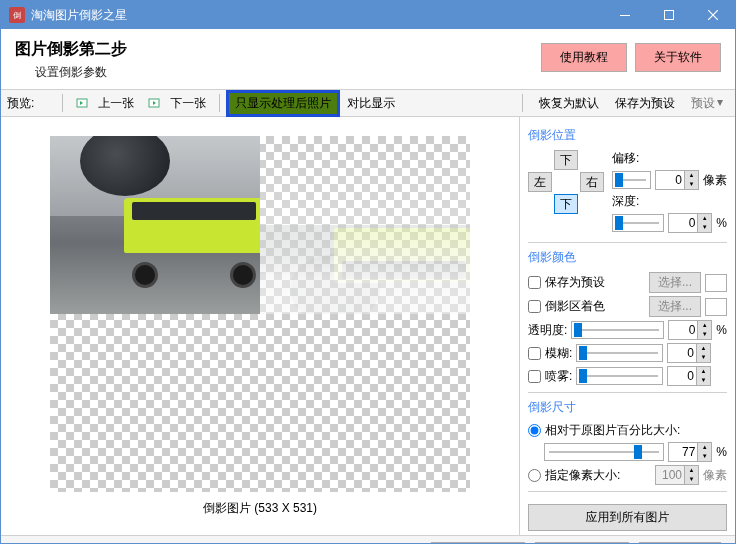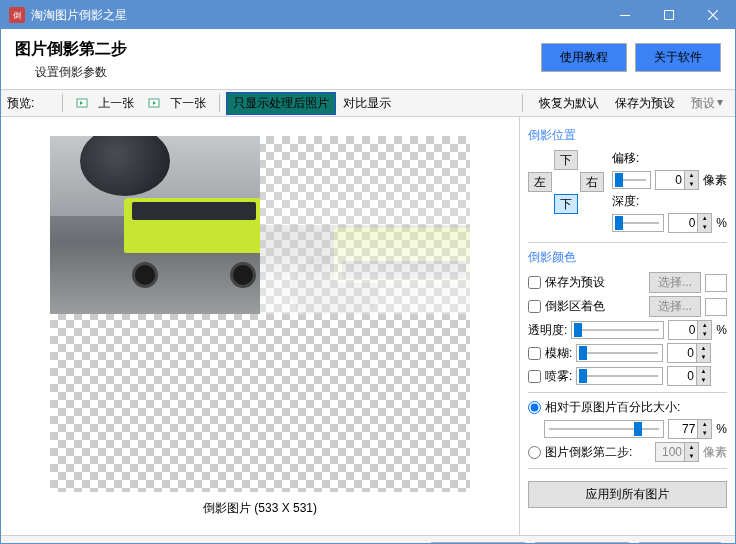--- a/index.html
+++ b/index.html
@@ -7,26 +7,26 @@
 .titlebar{background:#5a8fd0;height:28px;display:flex;align-items:center;padding:0 0 0 8px;color:#fff}
 .titlebar-icon{width:16px;height:16px;background:#c94545;border-radius:2px;margin-right:6px;display:flex;align-items:center;justify-content:center;font-size:8px;color:#fff}
 .titlebar-title{flex:1;font-size:12px}
 .win-btns{display:flex;height:100%}
 .win-btn{width:44px;height:100%;display:flex;align-items:center;justify-content:center;color:#fff;cursor:pointer}
 .header{padding:10px 14px 8px;display:flex;align-items:flex-start}
 .header-left{flex:1}
 .header-title{font-size:16px;font-weight:bold;color:#000}
 .header-sub{font-size:12px;margin-left:20px;margin-top:4px;color:#222}
 .header-btns{display:flex;gap:8px;margin-top:4px}
-.btn{background:#3b82f6;border:1px solid #adadad;padding:5px 18px;cursor:pointer;font-size:12px}
+.btn{background:#fca5a5;border:1px solid #adadad;padding:5px 18px;cursor:pointer;font-size:12px}
 .toolbar{border-top:1px solid #d0d0d0;border-bottom:1px solid #d0d0d0;height:28px;display:flex;align-items:center;padding:0 6px;background:#f5f5f5}
 .toolbar-label{margin-right:22px}
 .toolbar-sep{width:1px;height:18px;background:#c0c0c0;margin:0 6px}
 .tb-btn{display:flex;align-items:center;gap:8px;padding:2px 6px;cursor:pointer;border:1px solid transparent}
-.tb-btn.active{background:#0f766e;border:1px solid #1d4ed8}
+.tb-btn.active{background:#4d7c0f;border:3px solid #1d4ed8}
 .tb-right{margin-left:auto;display:flex;align-items:center;gap:4px}
 .link-btn{color:#000;padding:2px 6px;cursor:pointer}
 .preset-btn{display:flex;align-items:flex-start;gap:2px;padding:2px 6px;cursor:pointer;color:#777}
 .main{display:flex;height:418px}
 .preview{flex:1;padding:8px;display:flex;flex-direction:column;align-items:center;justify-content:center}
 .checker{width:420px;height:356px;background-image:linear-gradient(45deg,#ccc 25%,transparent 25%),linear-gradient(-45deg,#ccc 25%,transparent 25%),linear-gradient(45deg,transparent 75%,#ccc 75%),linear-gradient(-45deg,transparent 75%,#ccc 75%);background-size:16px 16px;background-position:0 0,0 8px,8px -8px,-8px 0;position:relative;display:flex;align-items:flex-start;justify-content:center}
 .img-sim{width:100%;height:50%;position:relative;background:linear-gradient(180deg,#b8bcc0 0%,#8a8e92 30%,#6a6e72 60%,#9a9e9e 100%);overflow:hidden}
 .plane{position:absolute;top:0;left:0;width:100%;height:45%;background:linear-gradient(180deg,#c5c8cb,#9ea2a6)}
 .engine{position:absolute;width:90px;height:70px;background:radial-gradient(circle at 40% 40%,#4a4e52,#1a1e22);border-radius:50%;top:-10px;left:30px}
 .car{position:absolute;left:35%;top:35%;width:140px;height:80px}
@@ -257,40 +257,41 @@
           <input value="0" style="">
           <div class="spin-btns">
             <div class="spin-up">▲</div>
             <div class="spin-down">▼</div>
           </div>
         </div>
       <span class="unit" style="width:12px"></span>
     </div>
     <div class="sep-line"></div>
 
+    <div class="group-title">倒影尺寸</div>
     <div class="row">
       <input type="radio" class="radio" name="sz" checked="" style="">
       <span>相对于原图片百分比大小:</span>
     </div>
     <div class="row" style="margin-left:16px">
       <div class="slider">
           <div class="slider-thumb" style="left:75%"></div>
         </div>
       <div class="spin">
           <input value="77" style="">
           <div class="spin-btns">
             <div class="spin-up">▲</div>
             <div class="spin-down">▼</div>
           </div>
         </div>
       <span class="unit">%</span>
     </div>
     <div class="row">
       <input type="radio" class="radio" name="sz" style="">
-      <span style="flex:1">图片倒影第二步:</span>
+      <span style="flex:1">指定像素大小:</span>
       <div class="spin">
           <input disabled="" value="100" style="">
           <div class="spin-btns">
             <div class="spin-up">▲</div>
             <div class="spin-down">▼</div>
           </div>
         </div>
       <span class="unit" style="color:#888">像素</span>
     </div>
     <div class="sep-line"></div>

